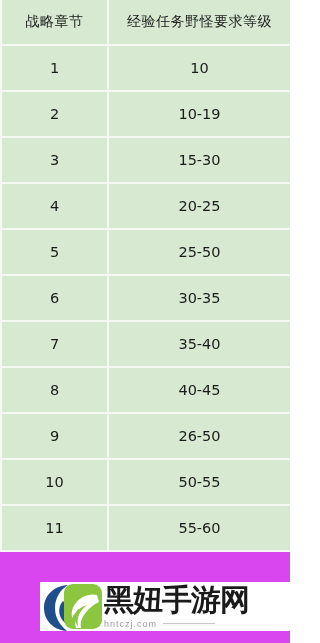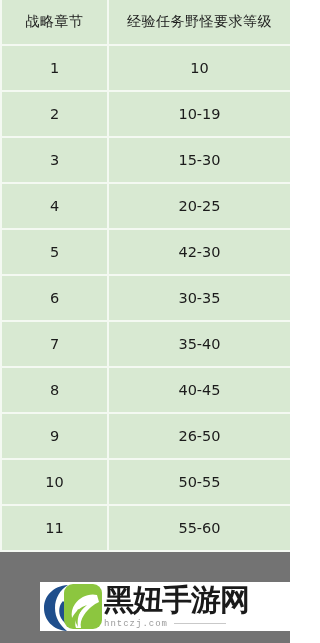--- a/index.html
+++ b/index.html
@@ -13,21 +13,21 @@
     background: #ffffff;
     font-family: "Liberation Sans", sans-serif;
     position: relative;
   }
 
   .page {
     position: relative;
     width: 290px;
     height: 643px;
     overflow: hidden;
-    background: #737373;
+    background: #d946ef;
   }
 
   
   .data-table {
     width: 290px;
     border-collapse: separate;
     border-spacing: 0;
     table-layout: fixed;
   }
   .data-table col.c1 { width: 109px; }
@@ -98,21 +98,21 @@
     font-family: "DejaVu Sans", sans-serif;
     font-size: 30px;
     font-weight: bold;
     color: #1a1a1a;
     letter-spacing: -1px;
     line-height: 1;
     white-space: nowrap;
   }
   .wm-sub {
     margin-top: 4px;
-    font-family: Liberation Mono, monospace;
+    font-family: Liberation Sans, sans-serif;
     font-size: 9px;
     color: #9a9a9a;
     letter-spacing: 1px;
     white-space: nowrap;
     display: flex;
     align-items: center;
     gap: 6px;
   }
   .wm-sub .rule {
     display: inline-block;
@@ -149,21 +149,21 @@
       <tr>
         <td class="label-col">3</td>
         <td>15-30</td>
       </tr>
       <tr>
         <td class="label-col">4</td>
         <td>20-25</td>
       </tr>
       <tr>
         <td class="label-col">5</td>
-        <td>42-30</td>
+        <td>25-50</td>
       </tr>
       <tr>
         <td class="label-col">6</td>
         <td>30-35</td>
       </tr>
       <tr>
         <td class="label-col">7</td>
         <td>35-40</td>
       </tr>
       <tr>

